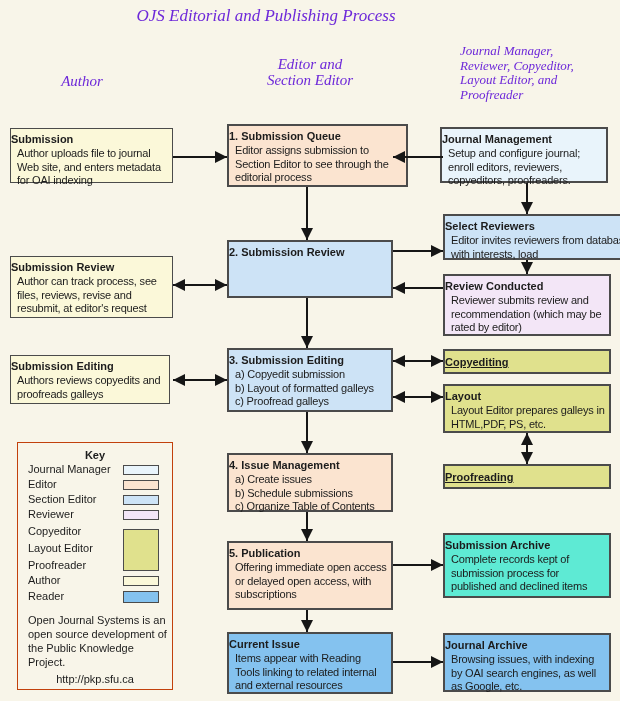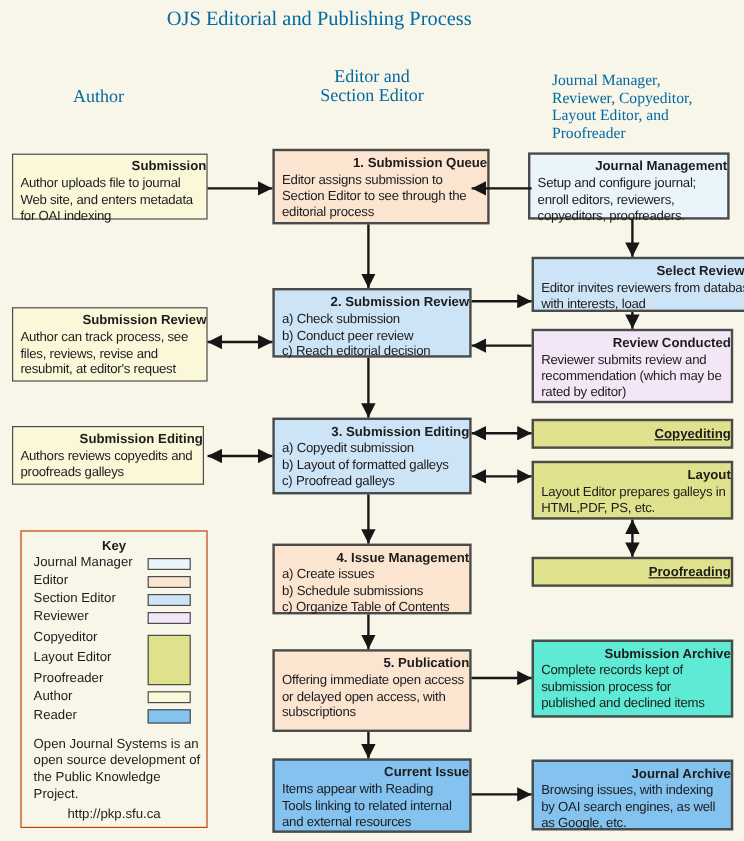--- a/index.html
+++ b/index.html
@@ -4,36 +4,36 @@
 <style>
   html,body{margin:0;padding:0;}
   #canvas{
     position:relative;
     width:620px;height:701px;
     background:#f8f5e9;
     font-family:"Liberation Sans", sans-serif;
     color:#1c1c1c;
     overflow:hidden;
   }
-  .serif{font-family:"Liberation Serif", serif;color:#0369a1;}
+  .serif{font-family:"Liberation Serif", serif;color:#6d28d9;font-style:italic;}
   #title{position:absolute;left:6px;top:6px;width:520px;text-align:center;font-size:17px;}
   .colhead{position:absolute;font-size:15px;text-align:center;line-height:16px;}
   #head-author{left:40px;top:73px;width:84px;}
   #head-editor{left:227px;top:56px;width:166px;}
-  #head-roles{left:460px;top:60px;width:152px;text-align:left;font-size:13px;line-height:14.5px;}
+  #head-roles{left:460px;top:44px;width:152px;text-align:left;font-size:13px;line-height:14.5px;}
   .box{
     position:absolute;
     border:2px solid #4b4b4b;
     box-sizing:border-box;
     font-size:11px;
     line-height:13.5px;
     padding-top:3px;
   }
   .box.thin{border-width:1.5px;}
-  .bt{font-weight:bold;text-align:right;line-height:14px;margin-bottom:1px;}
+  .bt{font-weight:bold;text-align:left;line-height:14px;margin-bottom:1px;}
   .bb{padding:0 4px 0 6px;letter-spacing:-0.2px;}
   .box.title-only .bt{padding-top:4px;text-decoration:underline;}
   #legend{
     position:absolute;left:17px;top:442px;width:156px;height:248px;
     border:1px solid #c2410c;box-sizing:border-box;font-size:11px;
   }
   #legend .lt{position:absolute;top:6px;left:0;width:100%;text-align:center;font-weight:bold;}
   .klabel{position:absolute;left:10px;line-height:13px;}
   .kswatch{position:absolute;left:105px;width:36px;height:10px;border:1px solid #4b4b4b;box-sizing:border-box;}
   #legend .note{position:absolute;left:10px;top:170px;width:140px;line-height:14px;}
@@ -72,25 +72,20 @@
     <div class="bt">Submission Editing</div>
     <div class="bb">Authors reviews copyedits and proofreads galleys</div>
   </div>
 
   <div class="box" style="left: 227px; top: 124px; width: 181px; height: 63px; background-color: rgb(251, 228, 208);">
     <div class="bt">1. Submission Queue</div>
     <div class="bb">Editor assigns submission to Section Editor to see through the editorial process</div>
   </div>
   <div class="box" style="left: 227px; top: 240px; width: 166px; height: 58px; background-color: rgb(205, 227, 246);">
     <div class="bt">2. Submission Review</div>
-    <div class="bb">
-      <div>a) Check submission</div>
-      <div>b) Conduct peer review</div>
-      <div>c) Reach editorial decision</div>
-    </div>
   </div>
   <div class="box" style="left: 227px; top: 348px; width: 166px; height: 64px; background-color: rgb(205, 227, 246);">
     <div class="bt">3. Submission Editing</div>
     <div class="bb">
       <div>a) Copyedit submission</div>
       <div>b) Layout of formatted galleys</div>
       <div>c) Proofread galleys</div>
     </div>
   </div>
   <div class="box" style="left: 227px; top: 453px; width: 166px; height: 59px; background-color: rgb(251, 228, 208);">

